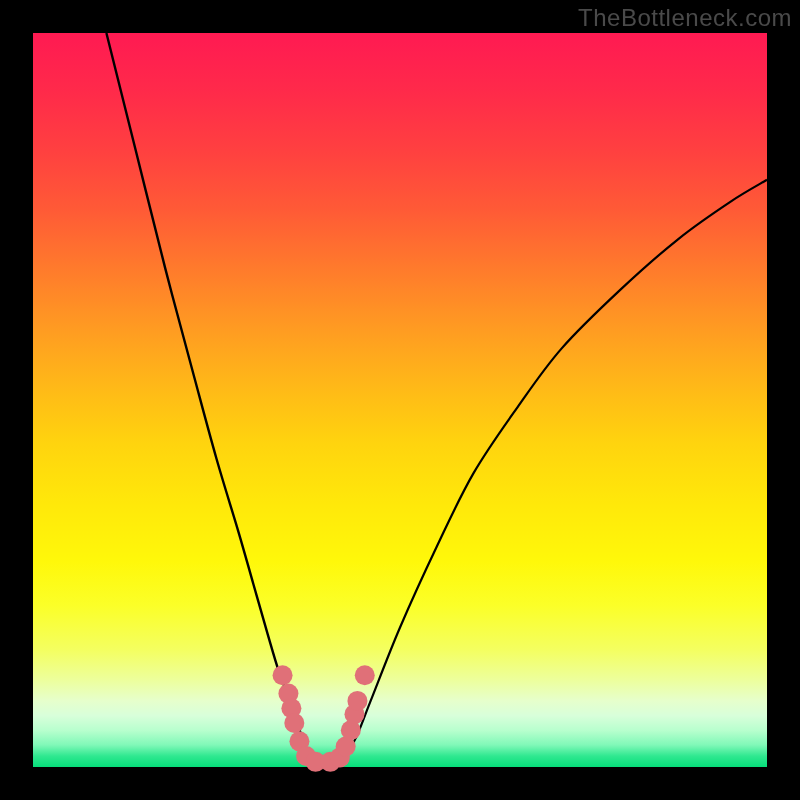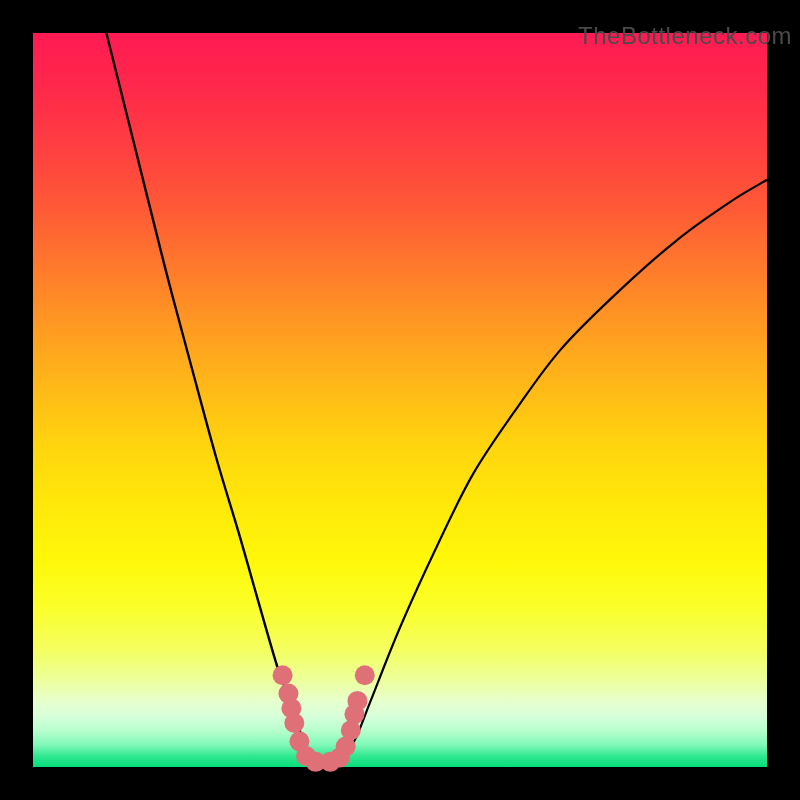--- a/index.html
+++ b/index.html
@@ -19,21 +19,20 @@
   }
   .watermark {
     position: absolute;
     top: 4px;
     right: 8px;
     color: #4a4a4a;
     font-size: 24px;
     font-weight: 500;
     letter-spacing: 0.5px;
     z-index: 10;
-    margin-top: 18px;
   }
   .plot {
     position: absolute;
     left: 33px;
     top: 33px;
     width: 734px;
     height: 734px;
     
     background: linear-gradient(to bottom,
       #ff1a52 0%,

